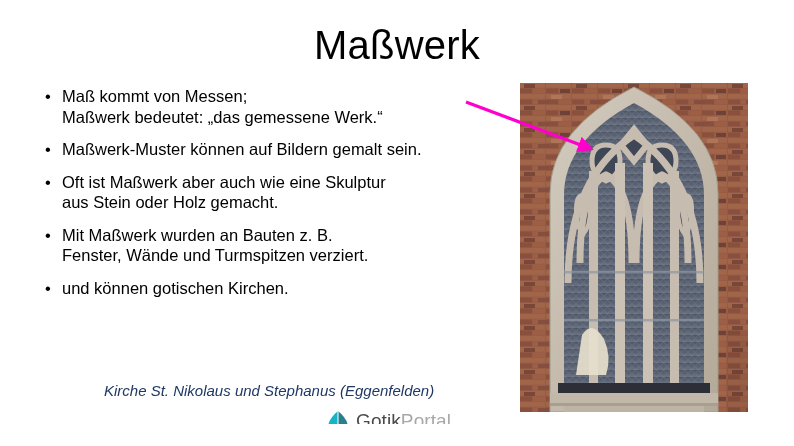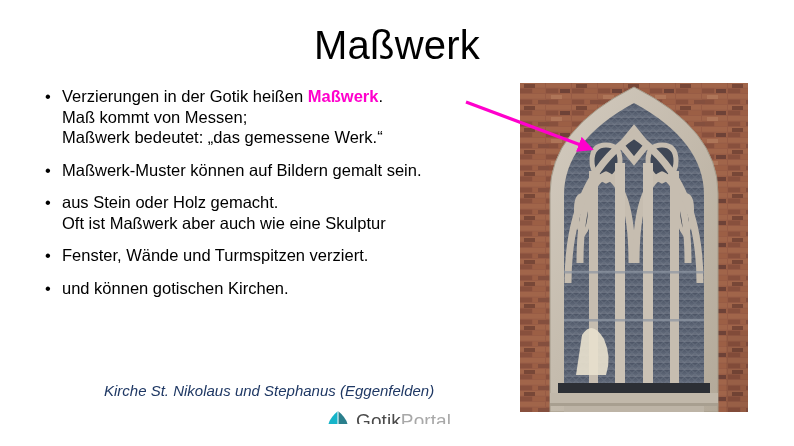--- a/index.html
+++ b/index.html
@@ -135,35 +135,35 @@
 </head>
 <body>
 
 <div id="slide">
 
   <div id="slide-title">Maßwerk</div>
 
   <div id="body-list">
       <div class="bullet-item">
         <span class="bullet-dot">•</span>
-        <span class="bullet-line"><span>Verzierungen in der Gotik heißen </span><span class="kw-highlight">Maßwerk</span><span>.</span></span>
         <span class="bullet-line"><span class="em-italic">Maß</span><span> kommt von </span><span class="em-italic">Messen</span><span>;</span></span>
         <span class="bullet-line"><span class="em-italic">Maßwerk</span><span> bedeutet: „das gemessene Werk.“</span></span>
       </div>
       <div class="bullet-item">
         <span class="bullet-dot">•</span>
         <span class="bullet-line"><span>Maßwerk-Muster können auf Bildern gemalt sein.</span></span>
       </div>
       <div class="bullet-item">
         <span class="bullet-dot">•</span>
+        <span class="bullet-line"><span>Oft ist Maßwerk aber auch wie eine Skulptur</span></span>
         <span class="bullet-line"><span>aus Stein oder Holz gemacht.</span></span>
-        <span class="bullet-line"><span>Oft ist Maßwerk aber auch wie eine Skulptur</span></span>
-      </div>
-      <div class="bullet-item">
-        <span class="bullet-dot">•</span>
+      </div>
+      <div class="bullet-item">
+        <span class="bullet-dot">•</span>
+        <span class="bullet-line"><span>Mit Maßwerk wurden an Bauten z. B.</span></span>
         <span class="bullet-line"><span>Fenster, Wände und Turmspitzen verziert.</span></span>
       </div>
       <div class="bullet-item">
         <span class="bullet-dot">•</span>
         <span class="bullet-line"><span>und können gotischen Kirchen.</span></span>
       </div>
     </div>
 
   <div id="photo">
     <svg width="228" height="329" viewBox="0 0 228 329" xmlns="http://www.w3.org/2000/svg" role="img">

